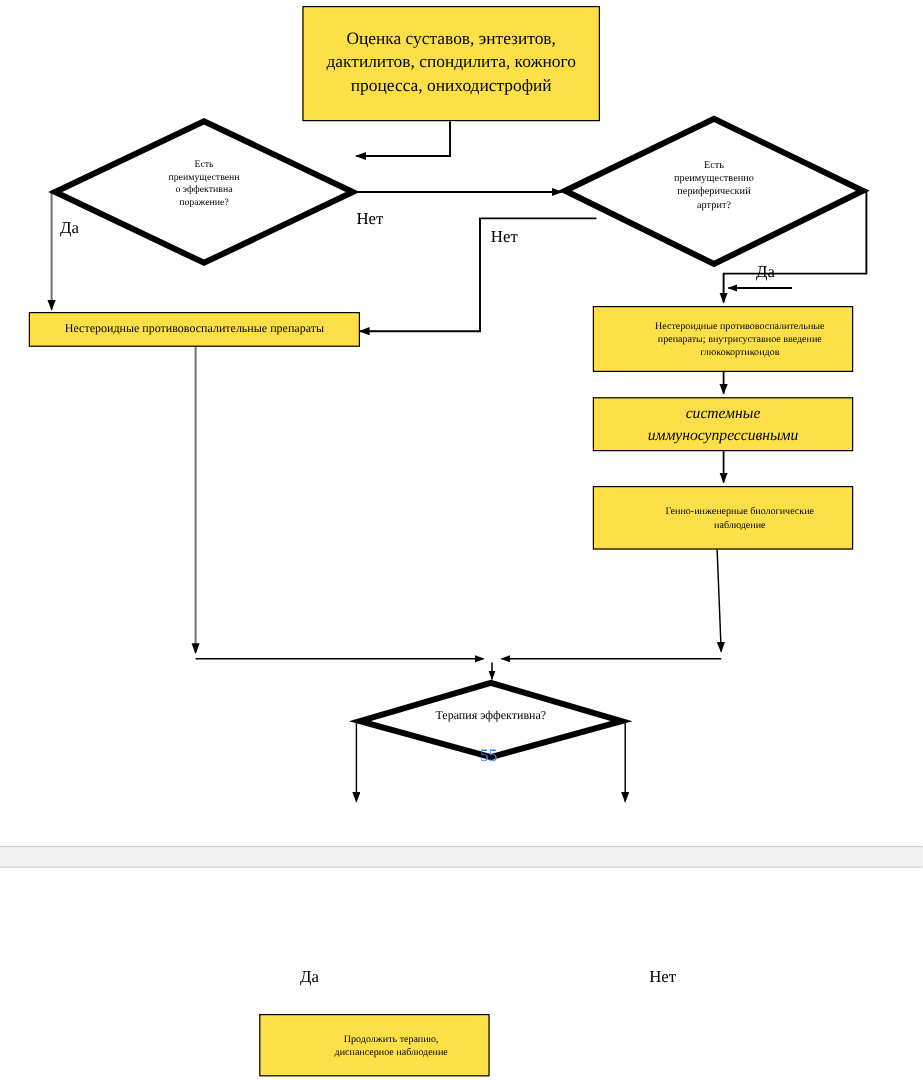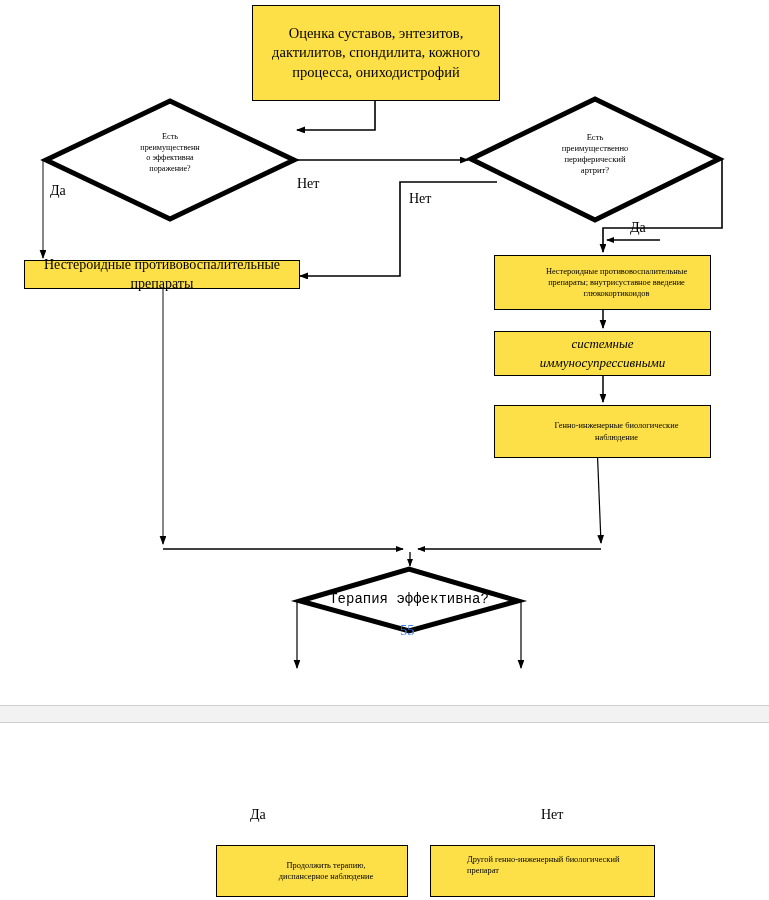--- a/index.html
+++ b/index.html
@@ -74,21 +74,21 @@
   .artifact {
     position: absolute;
     color: #3b82f6;
     white-space: nowrap;
   }
 
   
   .fs-title { font-size: 14.5px; }
   .fs-diamond { font-size: 8.2px; }
   .fs-diamond-lg { font-size: 8.6px; }
-  .fs-box { font-size: 14px; }
+  .fs-box { font-size: 10px; }
   .fs-box-sm { font-size: 8.4px; padding-left: 28px; }
   .fs-italic { font-size: 13px; font-style: italic; }
   .fs-yn { font-size: 14px; }
 </style>
 </head>
 <body>
 
 <div id="canvas">
 
   <svg id="wires" viewBox="0 0 769 900" xmlns="http://www.w3.org/2000/svg">
@@ -213,40 +213,34 @@
     </span>
   </div>
 
   <div class="box fs-box-sm" style="left:494px; top:405px; width:217px; height:53px;">
     <span class="txt">
       <span>Генно-инженерные биологические</span><br>
       <span>наблюдение</span>
     </span>
   </div>
 
-  <div class="diamond" style="left:297px; top:566px; width:224px; height:68px;font-family:Liberation Mono, monospace;">
+  <div class="diamond" style="left:297px; top:566px; width:224px; height:68px;">
     <svg width="224" height="68" viewBox="0 0 224 68" xmlns="http://www.w3.org/2000/svg">
       <polygon points="3,35 112,3 221,35 112,65" fill="#ffffff" stroke="#000000" stroke-width="5"></polygon>
     </svg>
     <div class="dlabel fs-box" style="top:25px;">Терапия эффективна?</div>
   </div>
 
   <div class="artifact fs-title" style="left:400px; top:622px;">55</div>
 
   <div class="lbl fs-yn" style="left:250px; top:808px;">Да</div>
 
   <div class="lbl fs-yn" style="left:541px; top:808px;">Нет</div>
 
   <div class="box fs-box-sm" style="left:216px; top:845px; width:192px; height:52px;">
     <span class="txt">
       <span>Продолжить терапию,</span><br>
       <span>диспансерное наблюдение</span>
     </span>
   </div>
 
-  <div class="box left-align top-align fs-box-sm" style="left:430px; top:845px; width:225px; height:52px; padding-top:8px;">
-    <span class="txt">
-      <span>Другой генно-инженерный биологический</span><br>
-      <span>препарат</span>
-    </span>
-  </div>
 
 </div>
 
 </body></html>

